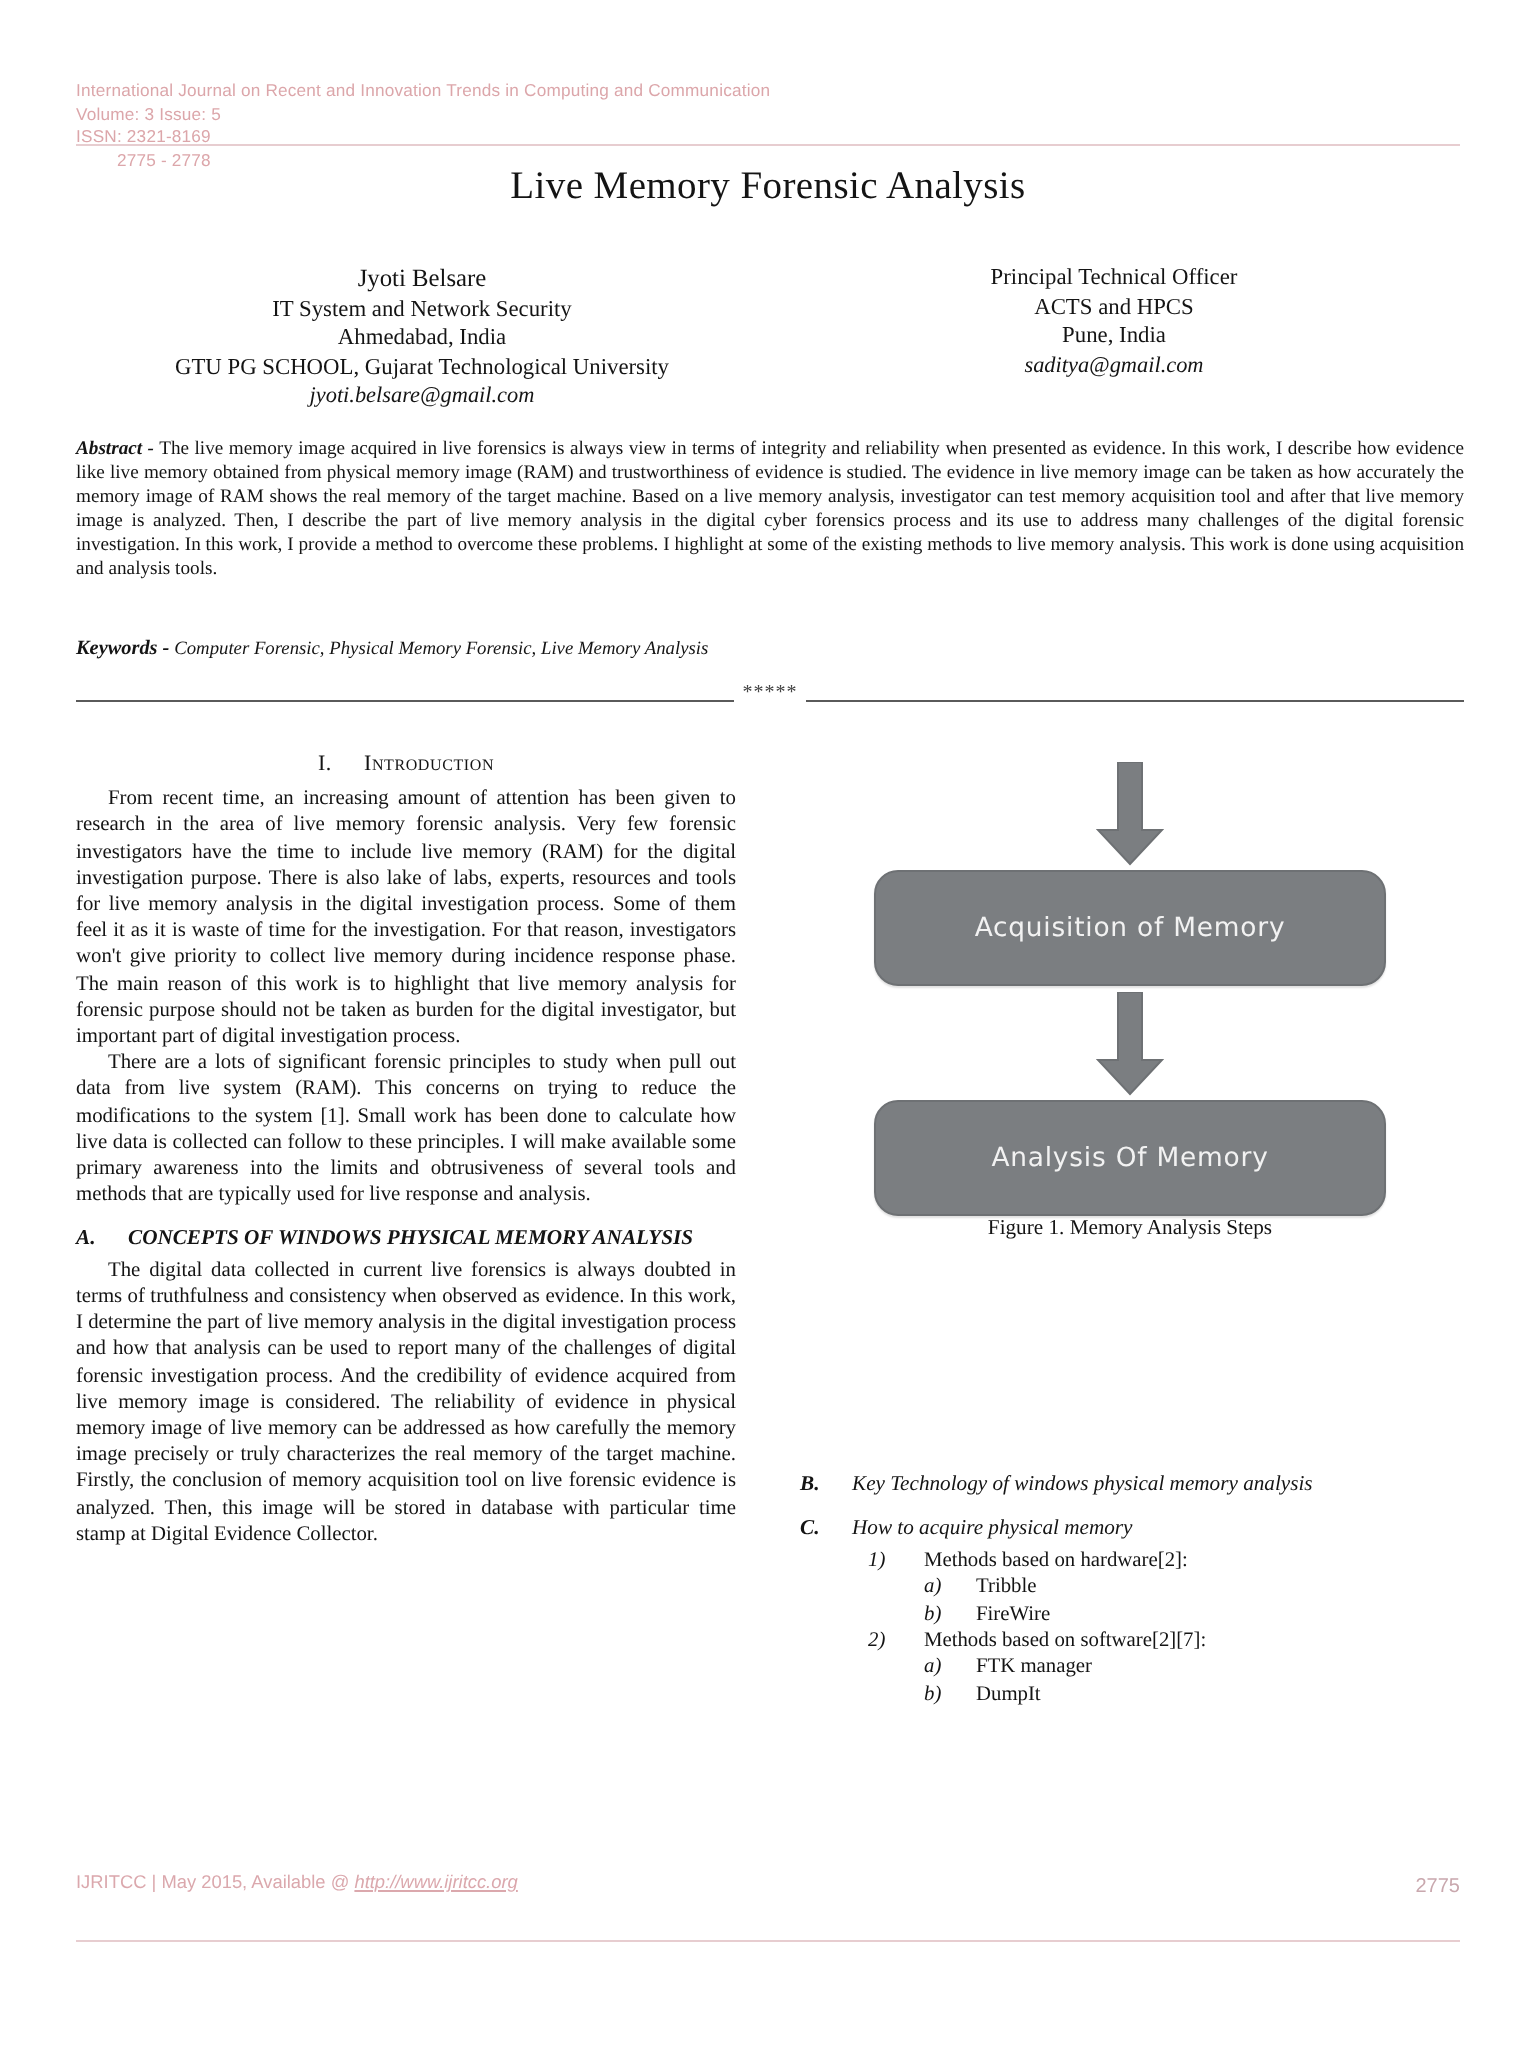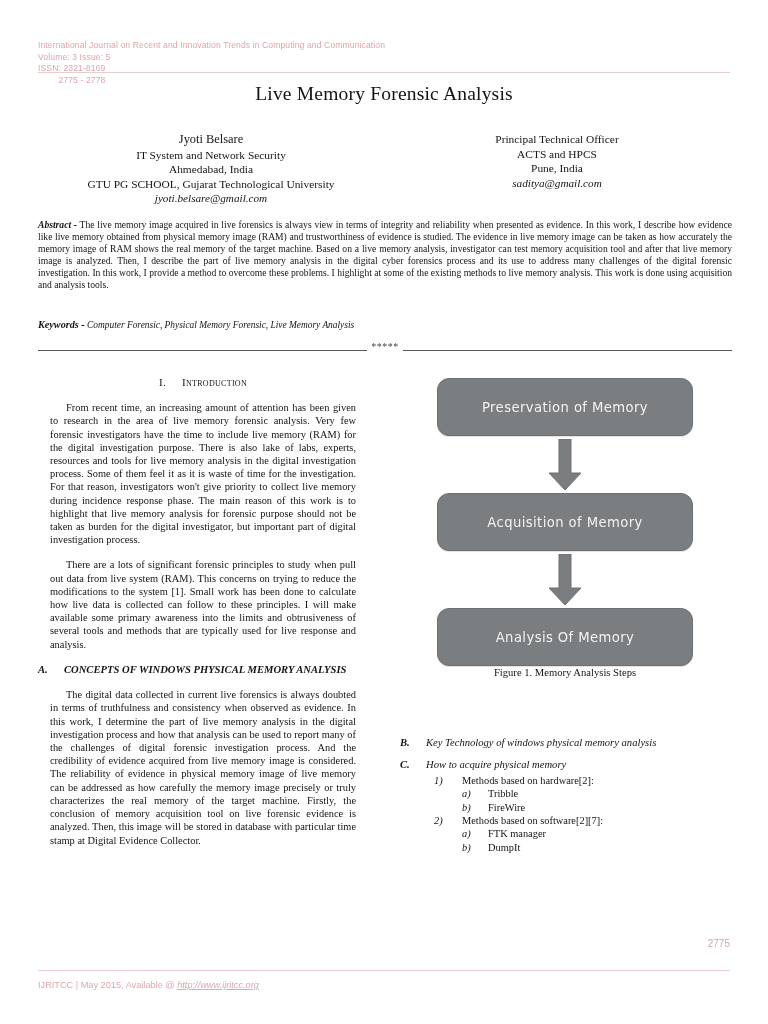--- a/index.html
+++ b/index.html
@@ -160,21 +160,21 @@
   .sec-num-head {
     text-align: center;
     font-variant: small-caps;
     font-size: 11px;
     letter-spacing: 0.3px;
     margin: 0 0 4px 0;
   }
   .sec-num-head .numeral { margin-right: 16px; }
 
   p.body {
-    margin: 12px;
+    margin: 0;
     text-indent: 16px;
     text-align: justify;
     hyphens: none;
   }
   p.body + p.body { margin-top: 0; }
 
   .sub-head {
     font-style: italic;
     font-weight: bold;
     font-size: 10.6px;
@@ -266,21 +266,21 @@
     position: absolute;
     right: 38px;
     top: 938px;
     font-family: "Liberation Sans", sans-serif;
     font-size: 10px;
     color: #c9a8ae;
   }
   .footer {
     position: absolute;
     left: 38px;
-    top: 980px;
+    top: 936px;
     font-family: "Liberation Sans", sans-serif;
     font-size: 9.2px;
     color: #dba8ad;
   }
   .footer a {
     color: #dba8ad;
     text-decoration: underline;
     font-style: italic;
   }
   .rule-bottom {
@@ -351,21 +351,20 @@
     <p class="body">There are a lots of significant forensic principles to study when pull out data from live system (RAM). This concerns on trying to reduce the modifications to the system [1]. Small work has been done to calculate how live data is collected can follow to these principles. I will make available some primary awareness into the limits and obtrusiveness of several tools and methods that are typically used for live response and analysis.</p>
 
     <div class="sub-head">
       <span class="letter">A.</span><span>CONCEPTS OF WINDOWS PHYSICAL MEMORY ANALYSIS</span>
     </div>
     <p class="body">The digital data collected in current live forensics is always doubted in terms of truthfulness and consistency when observed as evidence. In this work, I determine the part of live memory analysis in the digital investigation process and how that analysis can be used to report many of the challenges of digital forensic investigation process. And the credibility of evidence acquired from live memory image is considered. The reliability of evidence in physical memory image of live memory can be addressed as how carefully the memory image precisely or truly characterizes the real memory of the target machine. Firstly, the conclusion of memory acquisition tool on live forensic evidence is analyzed. Then, this image will be stored in database with particular time stamp at Digital Evidence Collector.</p>
   </div>
 
   <div class="figure">
     <div class="flow">
-      <div class="flow-box">Preservation of Memory</div>
       <div class="flow-arrow">
         <svg width="34" height="52" viewBox="0 0 34 52">
           <polygon points="11,0 23,0 23,34 33,34 17,51 1,34 11,34" fill="#7b7e81" stroke="#6e7174" stroke-width="1"></polygon>
         </svg>
       </div>
       <div class="flow-box">Acquisition of Memory</div>
       <div class="flow-arrow">
         <svg width="34" height="52" viewBox="0 0 34 52">
           <polygon points="11,0 23,0 23,34 33,34 17,51 1,34 11,34" fill="#7b7e81" stroke="#6e7174" stroke-width="1"></polygon>
         </svg>

